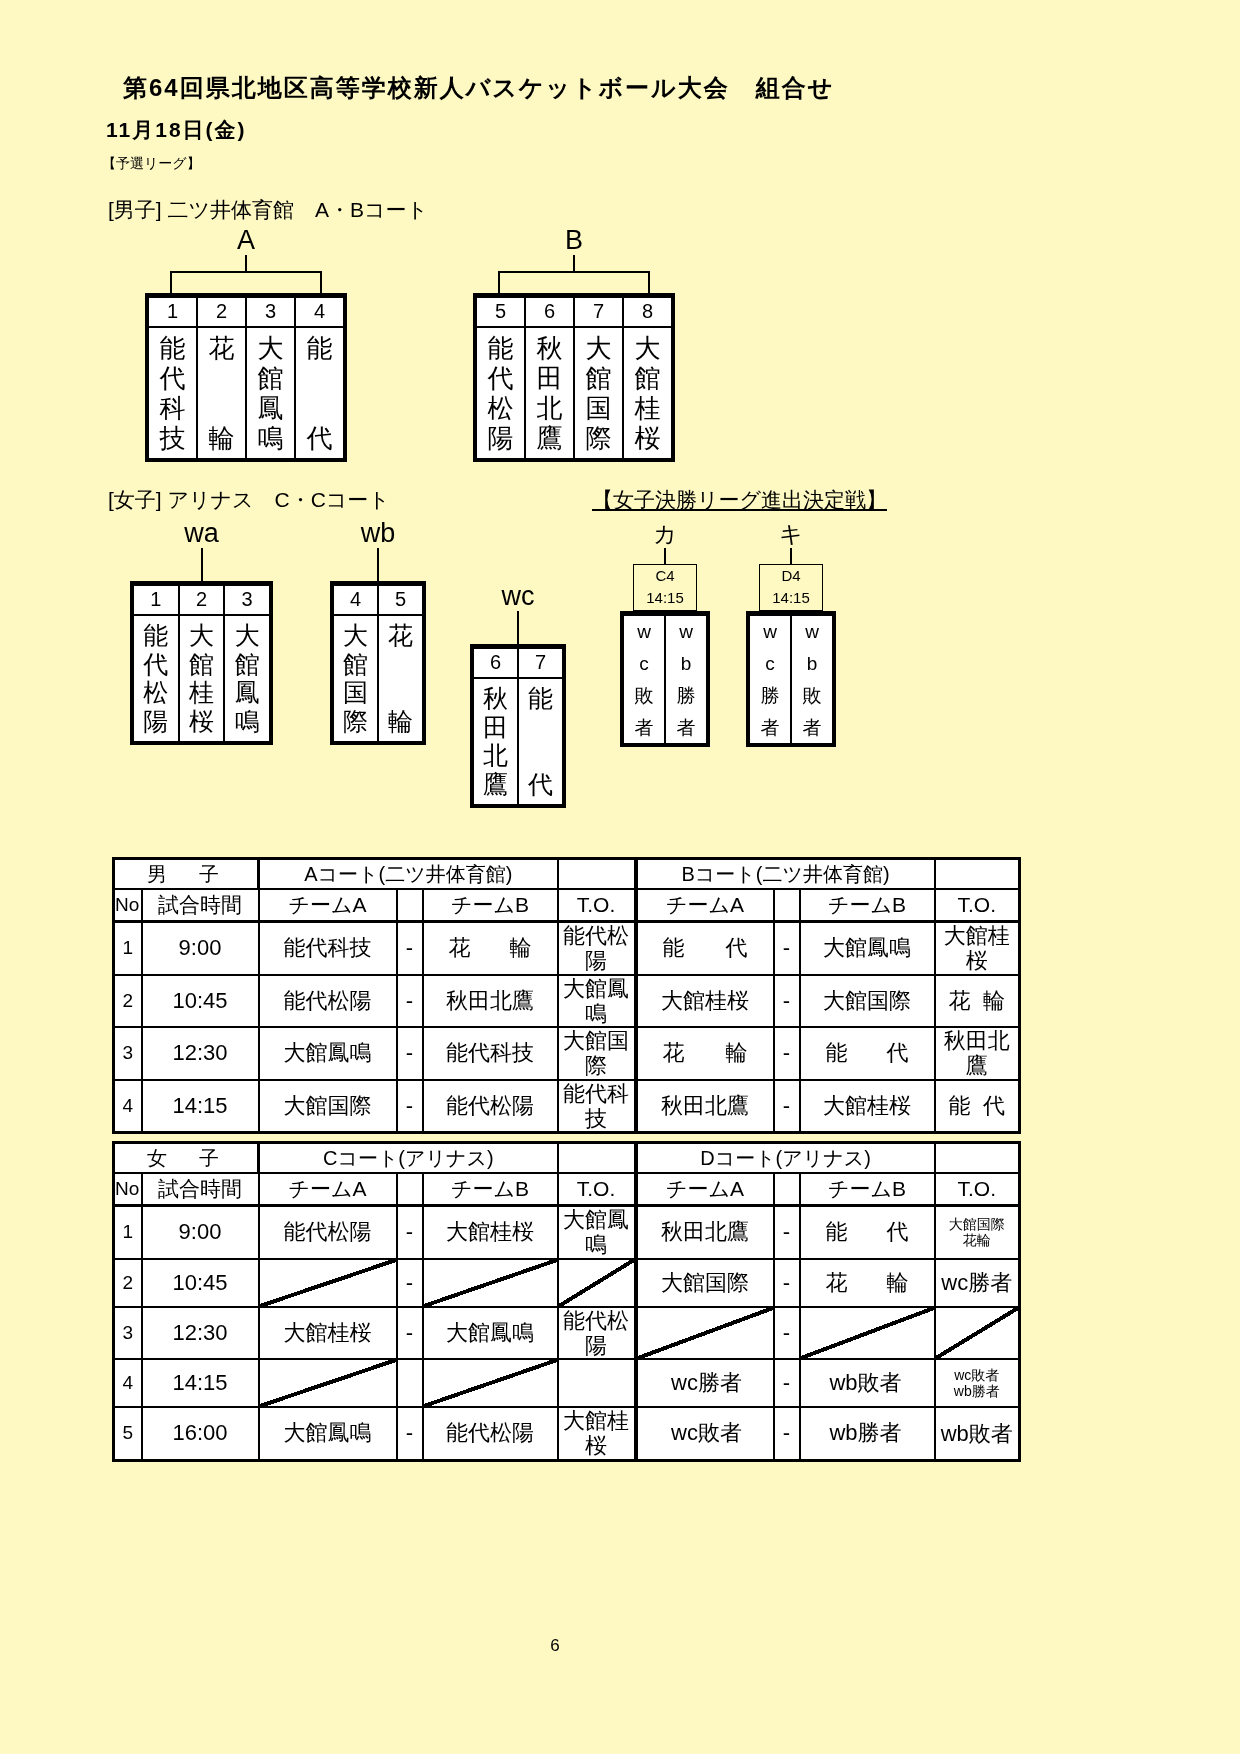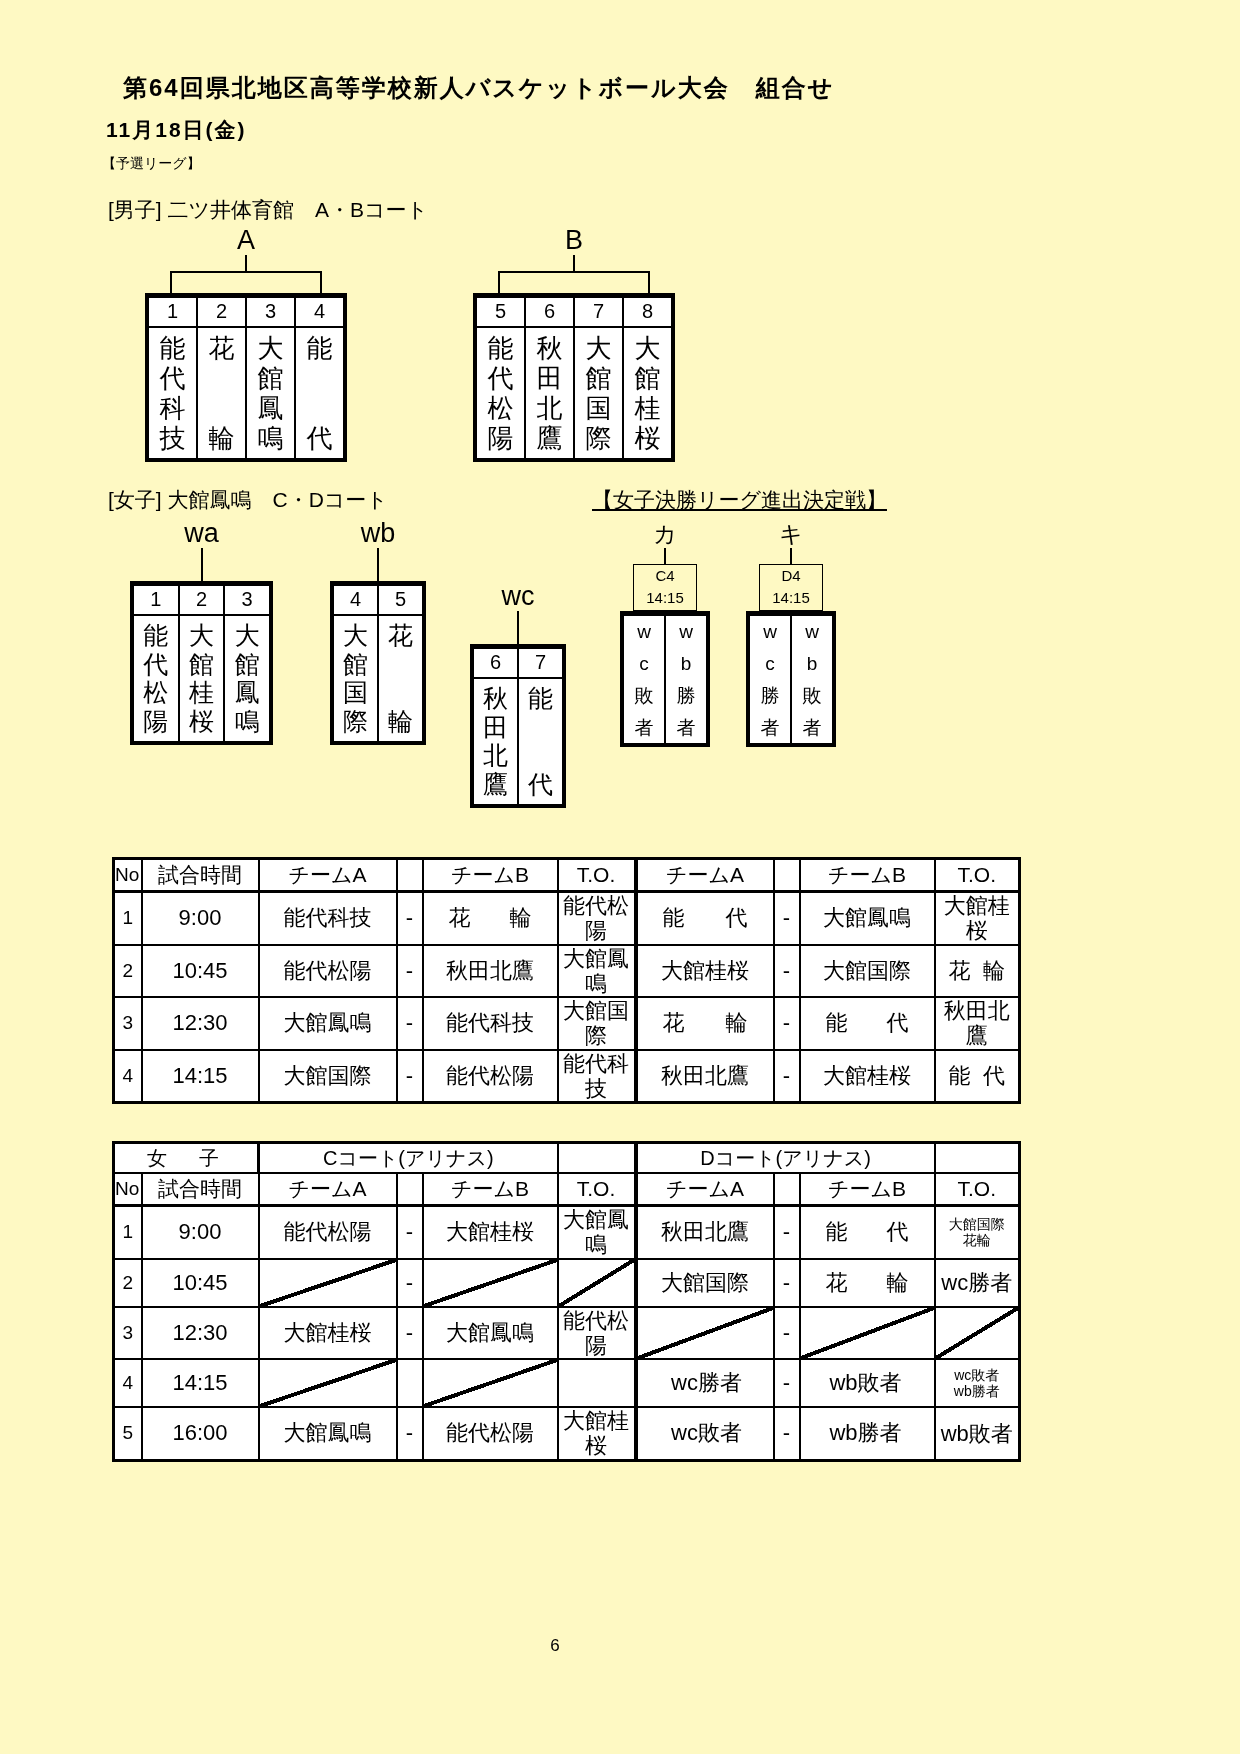--- a/index.html
+++ b/index.html
@@ -158,21 +158,21 @@
           <div class="b-team">
             <span>大</span>
             <span>館</span>
             <span>桂</span>
             <span>桜</span>
           </div>
         </div>
       </div>
     </div>
 
-  <div class="abs womens-venue">[女子] 大館鳳鳴　C・Dコート</div>
+  <div class="abs womens-venue">[女子] アリナス　C・Cコート</div>
   <div class="abs final-heading">【女子決勝リーグ進出決定戦】</div>
 
   <div id="bracket-wa" class="bracket">
       <div class="b-label">wa</div>
       <div class="b-conn" style="height:33px">
         <div class="ln" style="left:70.5px;top:0;width:2px;height:33px"></div>
       </div>
       <div class="b-table" style="height:164px">
         <div class="b-col">
           <div class="b-no">1</div>
@@ -315,20 +315,27 @@
         <col style="width:138px">
         <col style="width:26px">
         <col style="width:135px">
         <col style="width:78px">
         <col style="width:138px">
         <col style="width:26px">
         <col style="width:135px">
         <col style="width:85px">
       </colgroup>
       <tbody>
+        <tr class="hr1">
+          <td colspan="2" class="h-gender">男　子</td>
+          <td colspan="3" class="h-court">Aコート(二ツ井体育館)</td>
+          <td class="c-to"></td>
+          <td colspan="3" class="h-court c-sect">Bコート(二ツ井体育館)</td>
+          <td class="c-to"></td>
+        </tr>
         <tr class="hr2">
           <td class="c-no hno">No.</td>
           <td class="c-time">試合時間</td>
           <td class="c-team">チームA</td>
           <td class="c-dash"></td>
           <td class="c-team">チームB</td>
           <td class="c-to">T.O.</td>
           <td class="c-team c-sect">チームA</td>
           <td class="c-dash"></td>
           <td class="c-team">チームB</td>

